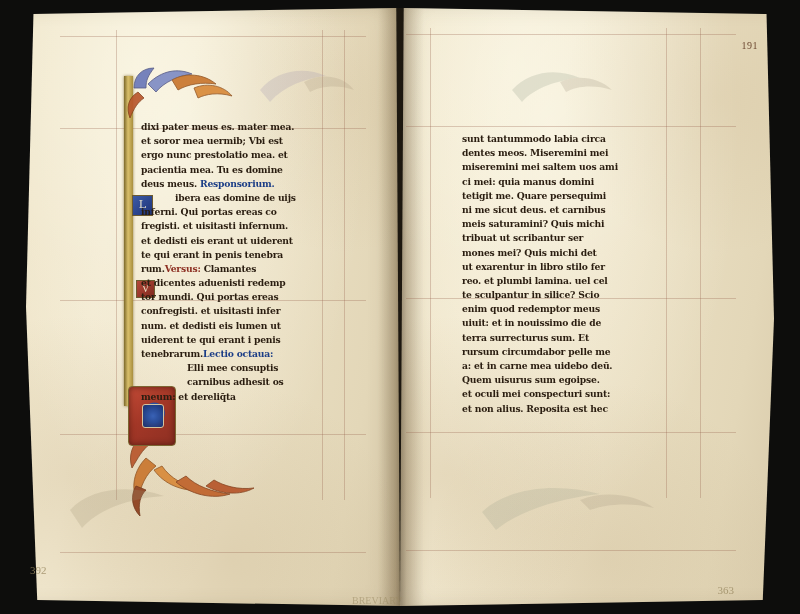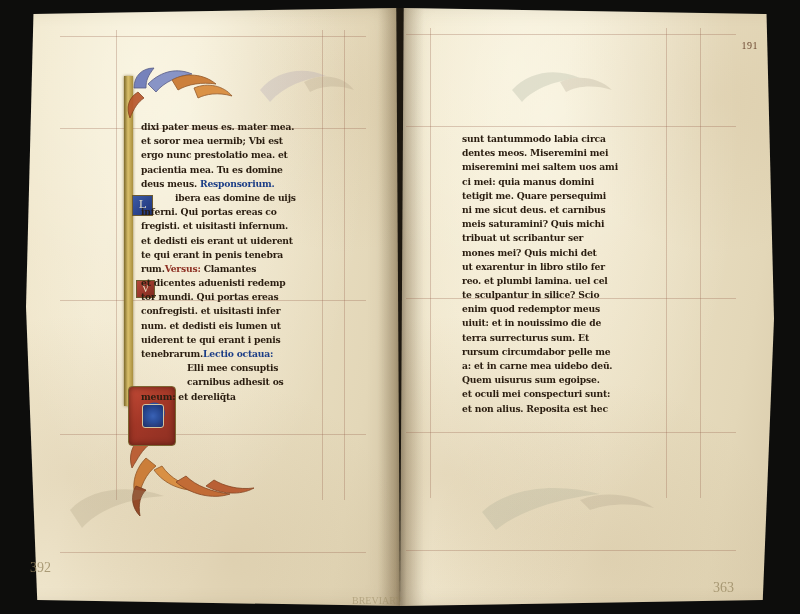--- a/index.html
+++ b/index.html
@@ -194,21 +194,21 @@
     right: 42px;
     top: 40px;
     font-family: "Liberation Serif", serif;
     font-size: 10px;
     color: #6e4a33;
     letter-spacing: 0.5px;
   }
   .stamp {
     position: absolute;
     font-family: "Liberation Serif", serif;
-    font-size: 14px;
+    font-size: 11px;
     color: #9a8a63;
     opacity: 0.8;
   }
   .stamp-l { left: 30px; bottom: 38px; }
   .stamp-r { right: 66px; bottom: 18px; }
   .stamp-c { left: 352px; bottom: 8px; font-size: 10px; opacity: 0.55; }
 </style>
 </head>
 <body>
 

